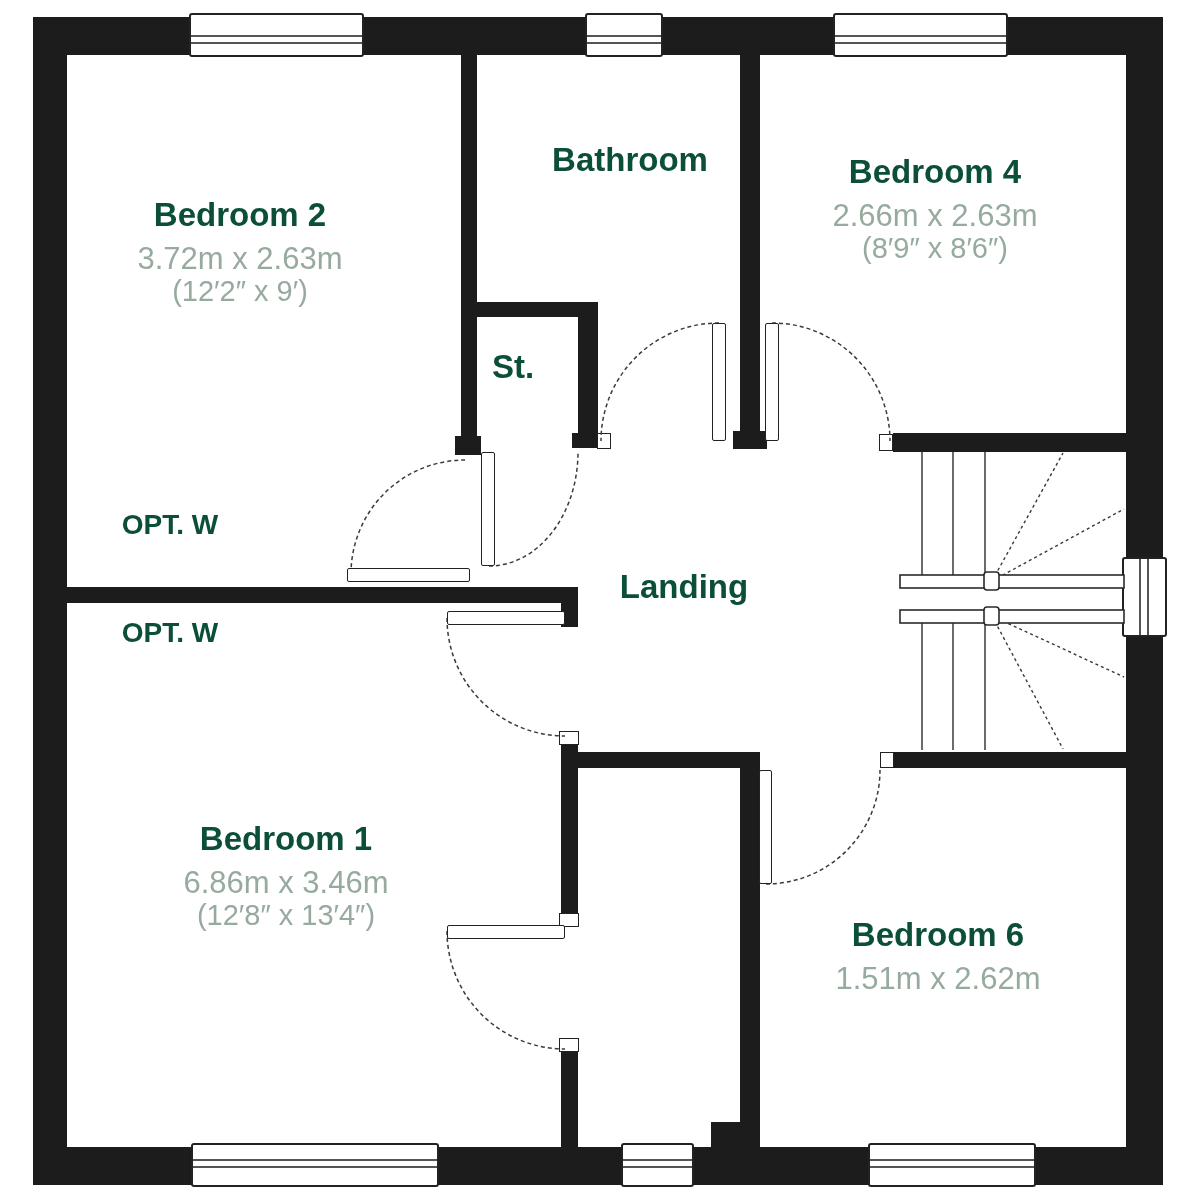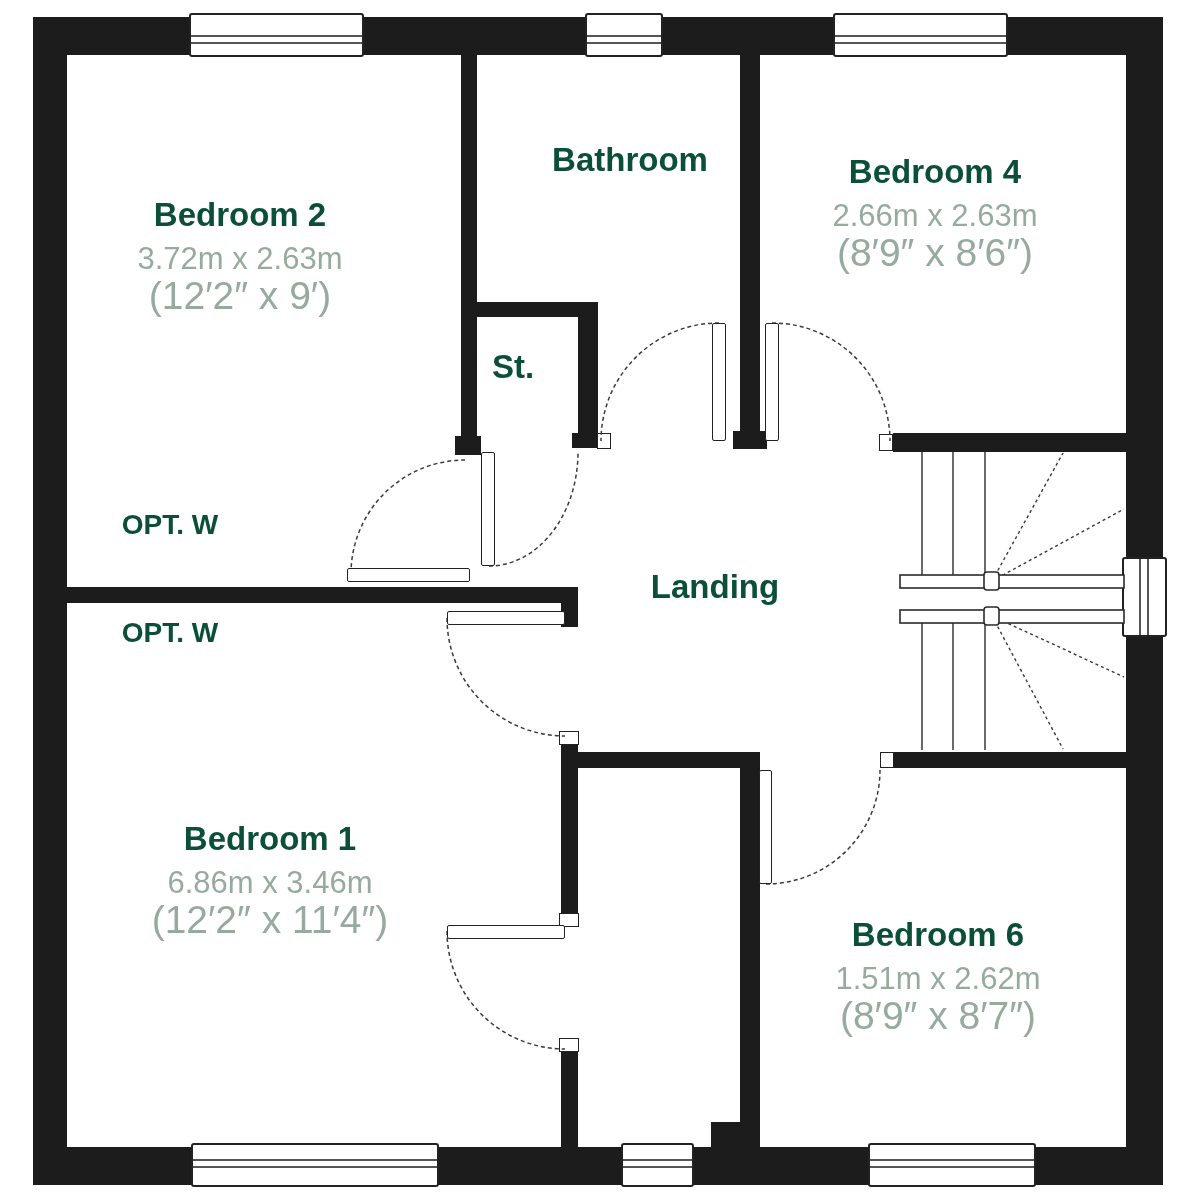--- a/index.html
+++ b/index.html
@@ -8,21 +8,21 @@
   .w{position:absolute;background:#1c1c1c;}
   .win{position:absolute;background:#ffffff;border:2px solid #222;border-radius:3px;box-sizing:border-box;}
   .win .hl{position:absolute;left:0;right:0;height:2px;background:#555;}
   .win .vl{position:absolute;top:0;bottom:0;width:2px;background:#555;}
   .leaf{position:absolute;background:#ffffff;border:1.5px solid #222;box-sizing:border-box;border-radius:2px;}
   .jamb{position:absolute;background:#ffffff;border:1.5px solid #222;box-sizing:border-box;}
   svg.overlay{position:absolute;left:0;top:0;width:1200px;height:1200px;}
   .lbl{position:absolute;text-align:center;color:#0c4f38;}
   .lbl .title{font-weight:bold;font-size:33px;line-height:1.05;color:#0c4f38;}
   .lbl .metric{font-size:31px;line-height:1.12;color:#96ab9e;margin-top:9px;}
-  .lbl .imperial{font-size:39px;line-height:1.05;color:#96ab9e;}
+  .lbl .imperial{font-size:29px;line-height:1.05;color:#96ab9e;}
   .lbl.small .title{font-size:28px;}
 </style>
 </head>
 <body>
 
 <div id="plan">
 
   <div class="w" style="left:33px;top:17px;width:1130px;height:38px;"></div>
   <div class="w" style="left:33px;top:1147px;width:1130px;height:38px;"></div>
   <div class="w" style="left:33px;top:17px;width:34px;height:1168px;"></div>
@@ -146,30 +146,29 @@
   </div>
 
   <div class="lbl small" style="left:95px;top:510px;width:150px;">
     <div class="title">OPT. W</div>
   </div>
 
   <div class="lbl small" style="left:95px;top:618px;width:150px;">
     <div class="title">OPT. W</div>
   </div>
 
-  <div class="lbl" style="left:615px;top:570px;width:200px;">
+  <div class="lbl" style="left:584px;top:570px;width:200px;">
     <div class="title">Landing</div>
   </div>
 
-  <div class="lbl" style="left:105px;top:822px;width:330px;">
+  <div class="lbl" style="left:121px;top:822px;width:330px;">
     <div class="title">Bedroom 1</div>
     <div class="metric">6.86m x 3.46m</div>
-    <div class="imperial">(12′2″ x 11′4″)</div>
+    <div class="imperial">(12′8″ x 13′4″)</div>
   </div>
 
 
   <div class="lbl" style="left:788px;top:918px;width:300px;">
     <div class="title">Bedroom 6</div>
     <div class="metric">1.51m x 2.62m</div>
-    <div class="imperial">(8′9″ x 8′7″)</div>
   </div>
 
 </div>
 
 </body></html>

